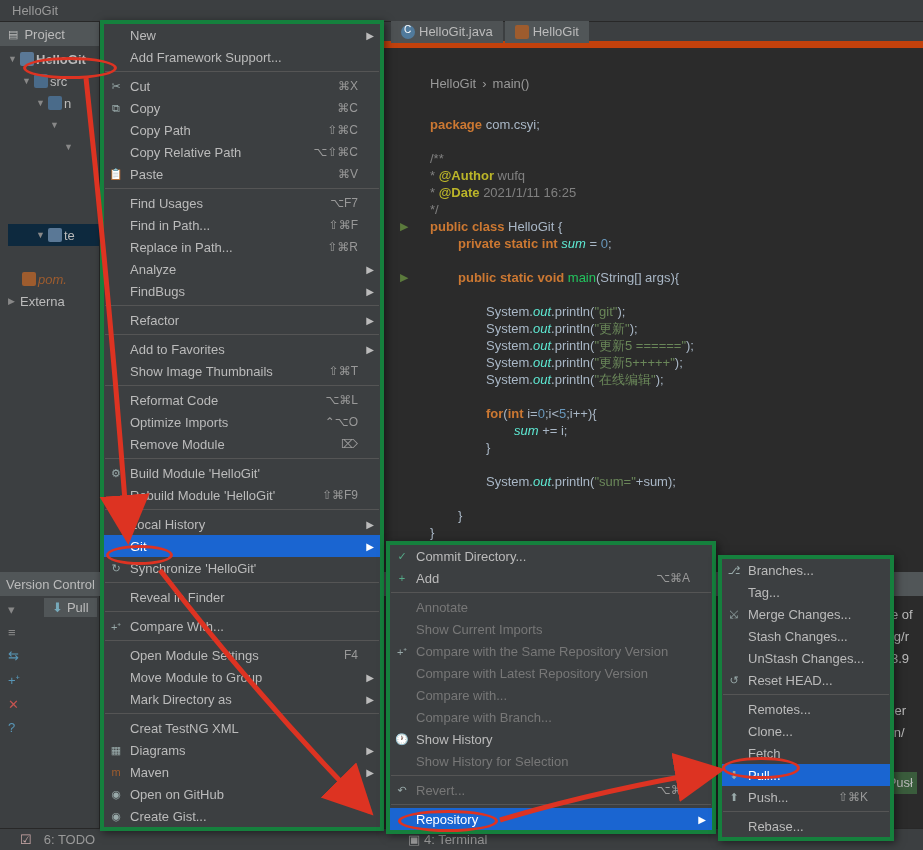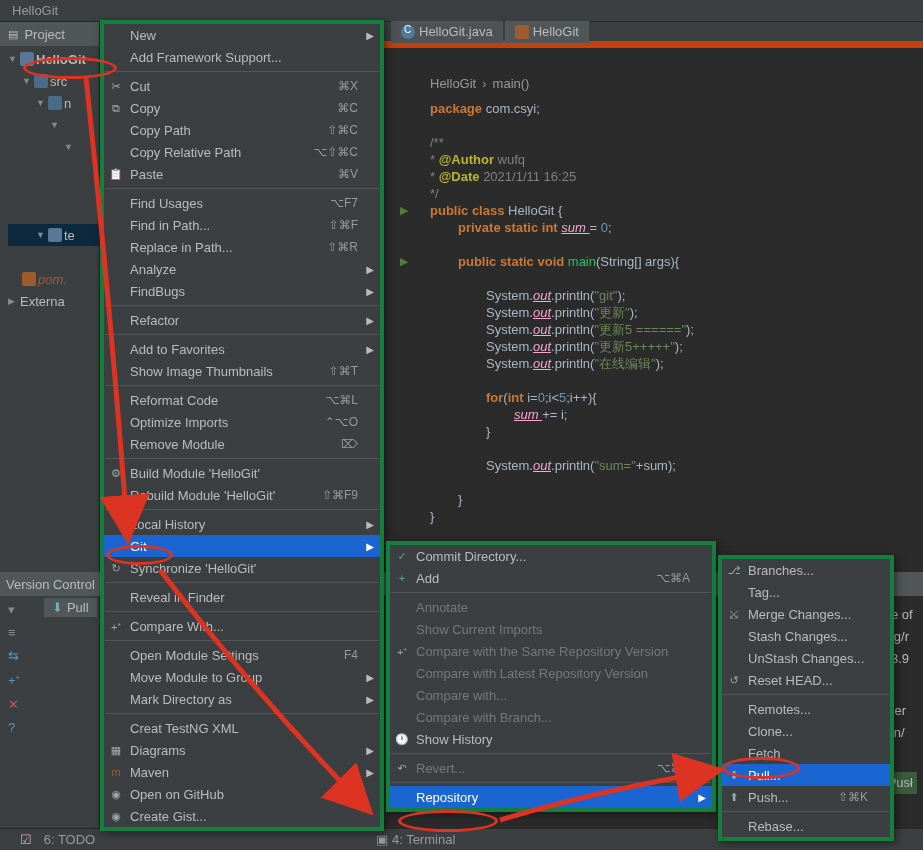--- a/index.html
+++ b/index.html
@@ -17,27 +17,27 @@
 .folder-icon.blue{background:#4a6b8a;}
 .editor-pane { flex: 1; background: #2b2b2b; display: flex; flex-direction: column; }
 .editor-tabs { height: 26px; background: #3c3f41; display: flex; align-items: center; padding-left: 4px; gap: 2px; border-bottom:7px solid #c2410c; }
 .etab { display: flex; align-items: center; gap:4px; padding: 2px 10px; background:#515658; border-radius:0; height:22px;}
 .etab.active{ background:#4e5254; }
 .cicon{width:14px;height:14px;border-radius:50%;background:#507a9c;display:inline-block;position:relative;}
 .cicon::after{content:"C";position:absolute;left:3px;top:-1px;font-size:10px;color:#fff;}
 .micon{width:14px;height:14px;background:#9e5c2e;border-radius:2px;display:inline-block;}
 .breadcrumb { height: 22px; display: flex; align-items: center; gap:6px; padding-left: 12px; color:#888;}
 .breadcrumb span{color:#999;}
-.code { font-family: "JetBrains Mono", Consolas, monospace; font-size: 13px; line-height: 17px; color: #a9b7c6; padding: 6px 12px 6px 38px; position:relative; }
+.code { font-family: "JetBrains Mono", Consolas, monospace; font-size: 13px; line-height: 17px; color: #a9b7c6; padding: 6px 12px 6px 38px; position:relative;margin-top:16px; }
 .kw { color: #cc7832; font-weight:bold; }
 .str { color: #6a8759; }
 .num { color: #6897bb; }
 .com{ color:#808080; }
 .tag{ color:#bbb529; font-weight:bold;}
-.field{color:#f9a8d4; font-style:italic;text-decoration:underline;}
+.field{color:#5eead4; font-style:italic;}
 .gutter-arrow{position:absolute;left:-30px;color:#5b7a3c;font-size:11px;}
 
 .context-menu { position: absolute; background: #3c3f41; border: 4px solid #15803d; box-shadow: 2px 2px 8px rgba(0,0,0,.5); z-index:50;}
 .menu-item { display: flex; justify-content: space-between; align-items: center; padding: 3px 22px 3px 26px; height: 22px; color:#bbb; position:relative;}
 .menu-item:hover, .menu-item.sel{ background:#1a65d1; color:#fff;text-align:right;}
 .menu-item.disabled{ color:#777;align-items:center;}
 .menu-sep{ height:1px; background:#555; margin: 3px 1px; }
 .kbd{ color:#999; font-size:12px;}
 .submenu-arrow{position:absolute; right:6px; font-size:10px;}
 .mi-icon{position:absolute;left:4px;width:16px;height:16px;display:flex;align-items:center;justify-content:center;font-size:11px;color:#9aa;}
@@ -180,21 +180,21 @@
   <div style="height:30px"></div>
   <div>Mer</div>
   <div>ain/</div>
   <div style="height:28px"></div>
   <div style="background:#3a5c3c;padding:0 4px">Pusł</div>
 </div>
 
 <div class="status-bar">
   <span style="color:#caa">☑</span>
     <span>6: TODO</span>
-  <span style="position:absolute;left:376px"><span style="color:#999">▣ </span><span>4</span>: <span>Terminal</span></span>
+  <span style="position:absolute;left:408px"><span style="color:#999">▣ </span><span>4</span>: <span>Terminal</span></span>
 </div>
 
 <div class="context-menu" style="left:100px;top:20px;width:284px">
   <div class="menu-item">
       <span>New</span>
       <span class="submenu-arrow">▶</span>
     </div>
   <div class="menu-item">
       <span>Add Framework Support...</span>
     </div>
@@ -364,20 +364,23 @@
     </div>
   <div class="menu-item disabled">
       <span>Compare with...</span>
     </div>
   <div class="menu-item disabled">
       <span>Compare with Branch...</span>
     </div>
   <div class="menu-item">
       <span class="mi-icon">🕐</span>
       <span>Show History</span>
+    </div>
+  <div class="menu-item disabled">
+      <span>Show History for Selection</span>
     </div>
   <div class="menu-sep"></div>
   <div class="menu-item disabled">
       <span class="mi-icon">↶</span>
       <span>Revert...</span>
       <span class="kbd">⌥⌘Z</span>
     </div>
   <div class="menu-sep"></div>
   <div class="menu-item sel">
       <span>Repository</span>

